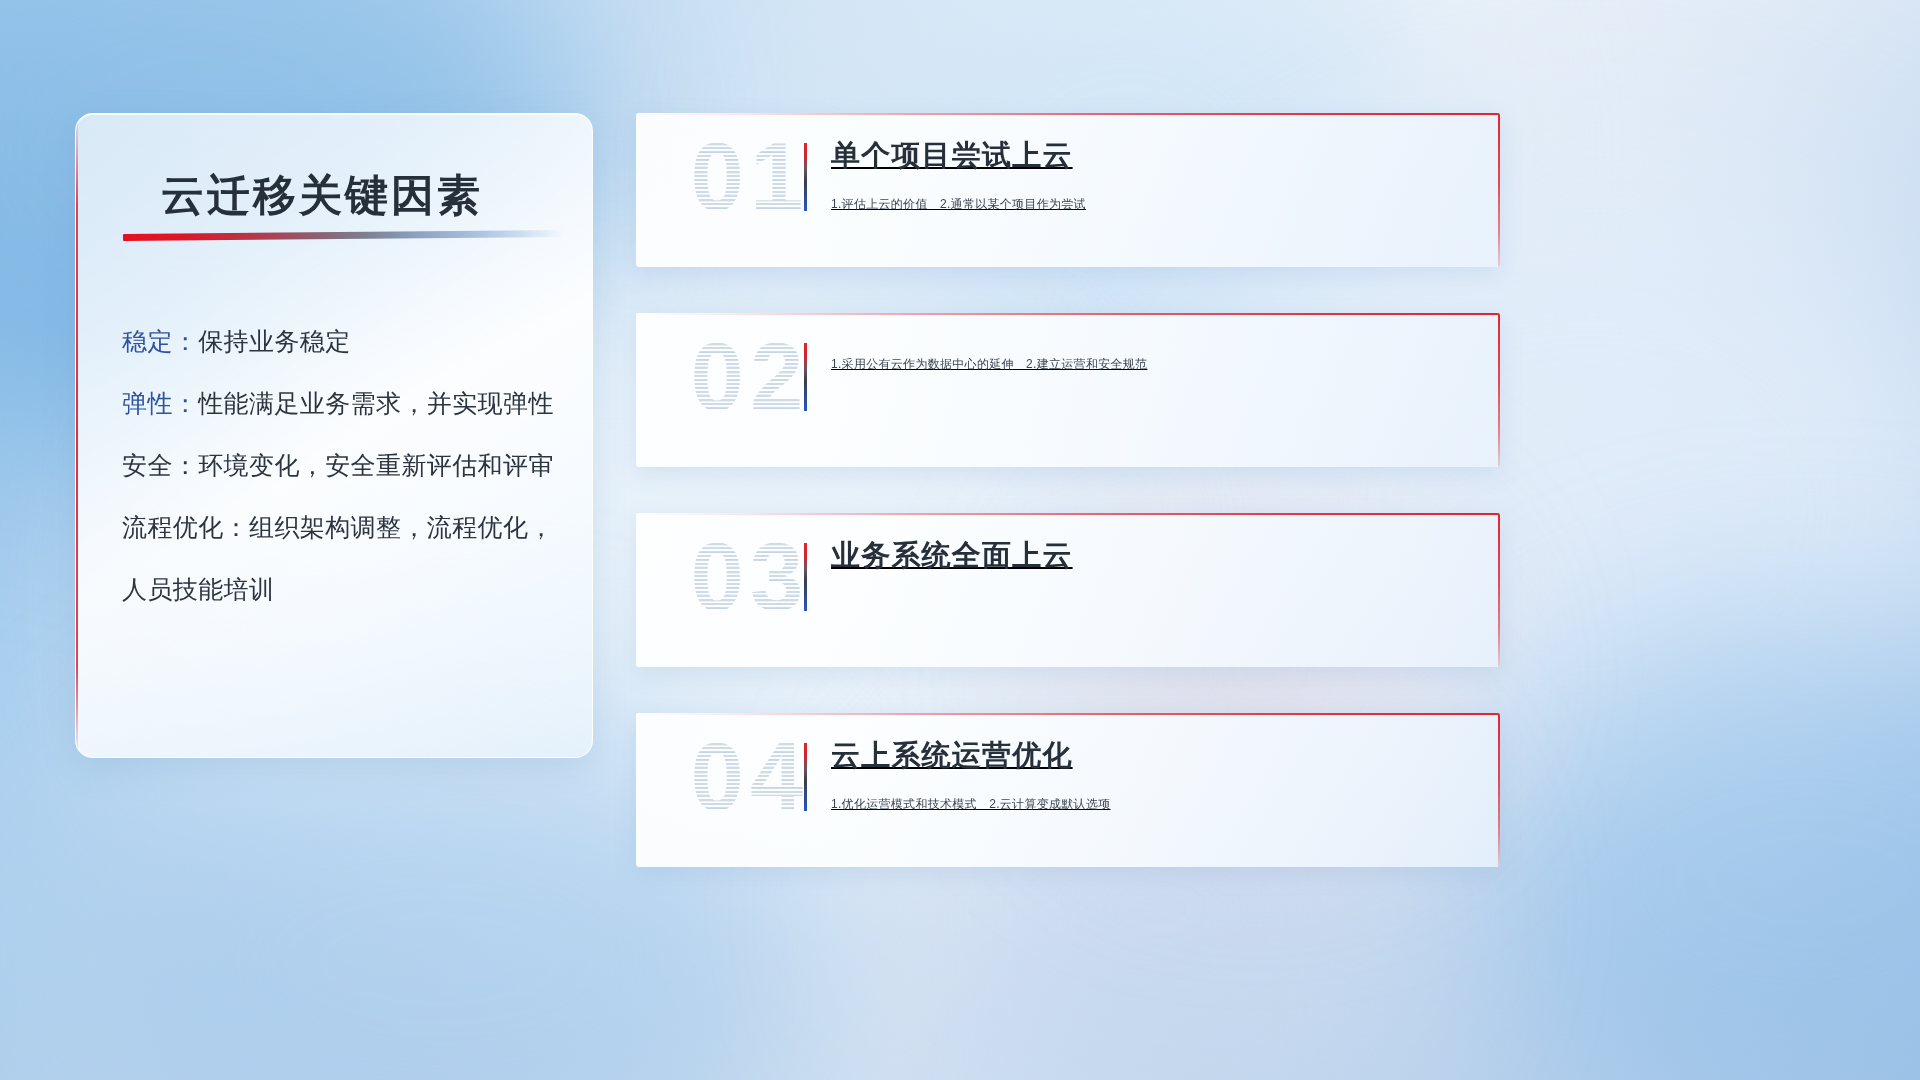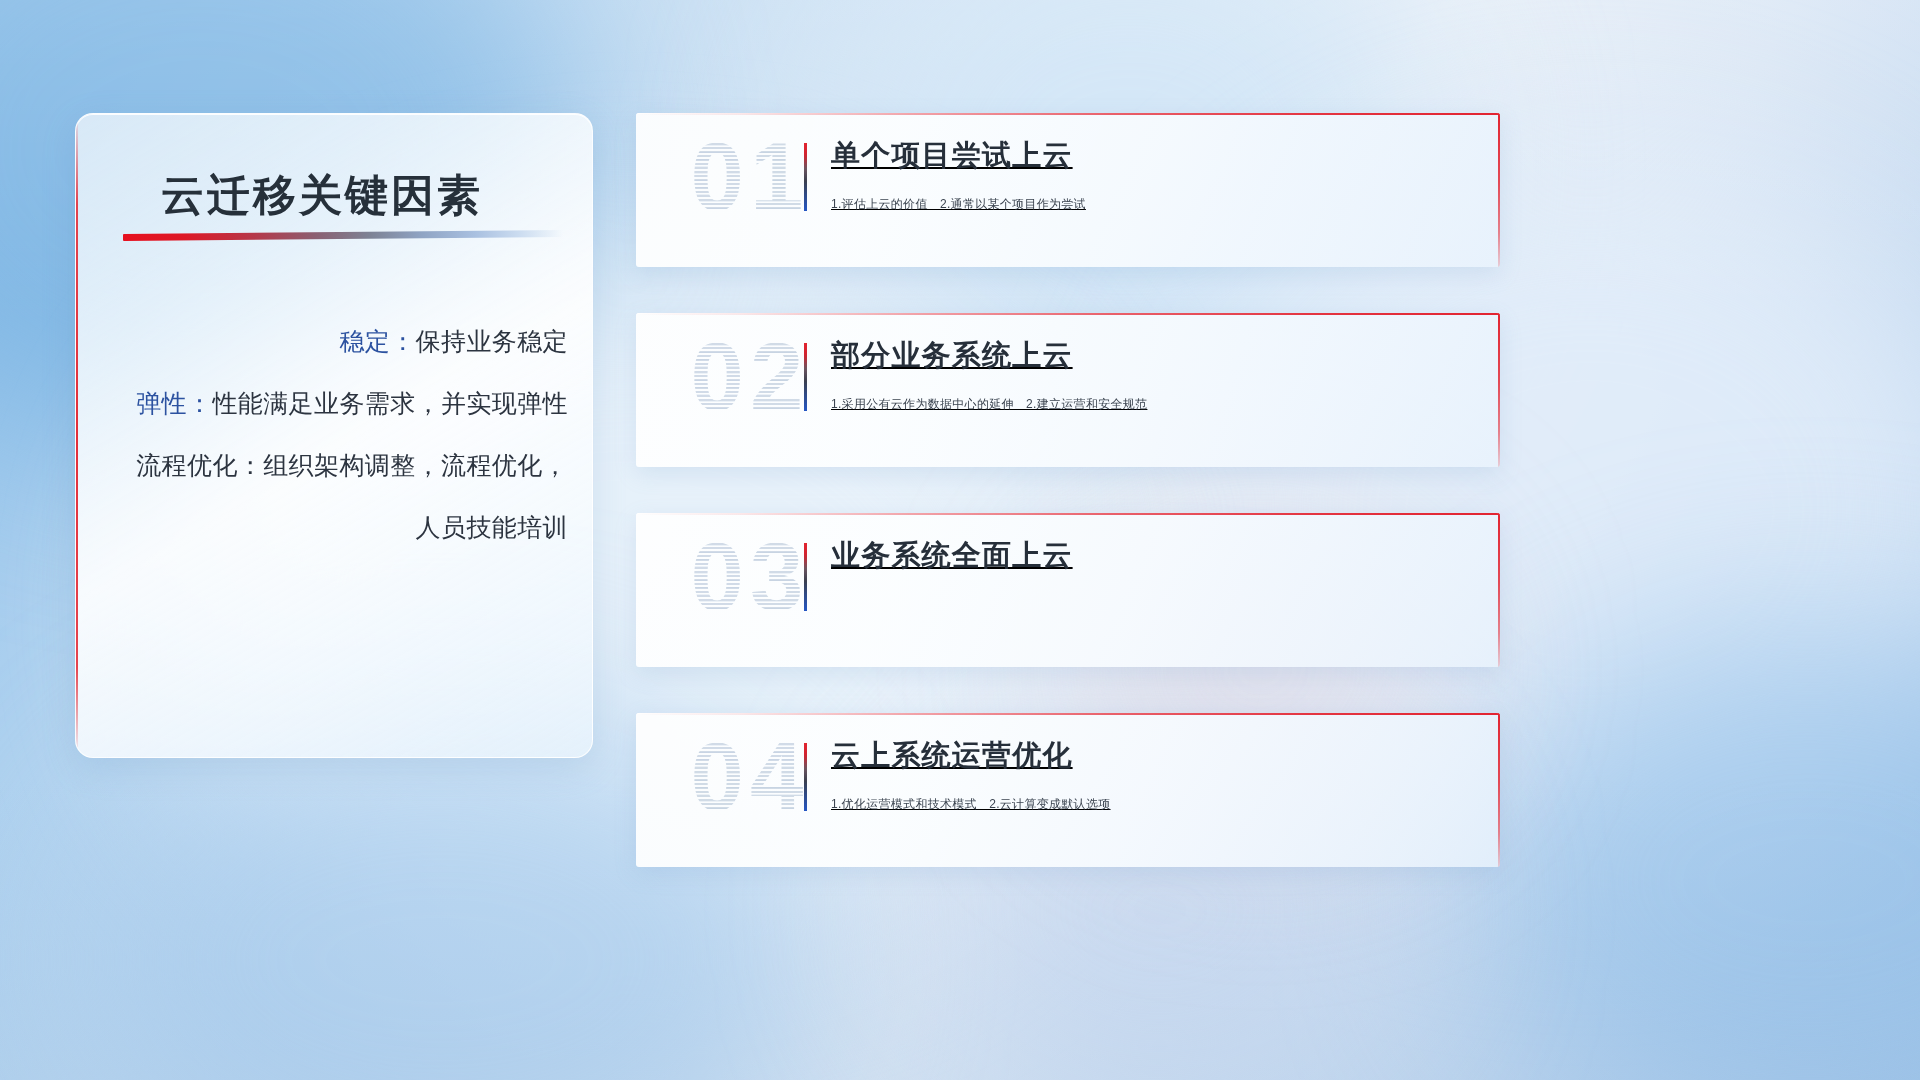--- a/index.html
+++ b/index.html
@@ -59,21 +59,20 @@
     background:linear-gradient(150deg,
         rgba(255,255,255,0.66) 0%,
         rgba(250,253,255,0.80) 26%,
         rgba(255,255,255,0.90) 52%,
         rgba(246,251,255,0.80) 78%,
         rgba(238,247,254,0.70) 100%);
     border:1px solid rgba(255,255,255,0.85);
     box-shadow:0 10px 34px rgba(105,150,195,0.20),
                inset 0 1px 0 rgba(255,255,255,0.9);
     overflow:hidden;
-    text-align:right;
   }
   #left-panel-accent {
     position:absolute; left:0; top:0; bottom:0; width:2px;
     background:linear-gradient(180deg,
       rgba(226,36,49,0.0) 0%,
       rgba(226,36,49,0.85) 14%,
       rgba(226,36,49,0.95) 50%,
       rgba(226,36,49,0.85) 86%,
       rgba(226,36,49,0.0) 100%);
   }
@@ -201,20 +200,23 @@
     <div id="panel-list">
 
       <div class="panel-row">
         <span class="row-label blue">稳定：</span><span>保持业务稳定</span>
       </div>
 
       <div class="panel-row">
         <span class="row-label blue">弹性：</span><span>性能满足业务需求，并实现弹性</span>
       </div>
 
+      <div class="panel-row">
+        <span class="row-label">安全：</span><span>环境变化，安全重新评估和评审</span>
+      </div>
 
 
       <div class="panel-row">
         <span class="row-label">流程优化：</span><span>组织架构调整，流程优化，</span>
       </div>
 
       <div class="panel-row">
         <span class="row-label"></span><span>人员技能培训</span>
       </div>
 
@@ -235,21 +237,20 @@
       </div>
     </article>
 
     <article class="card">
       <div class="card-topline"></div>
       <div class="card-rightline"></div>
       <div class="card-num-ghost">02</div>
       <div class="card-num">02</div>
       <div class="card-divider"></div>
       <div class="card-body">
-        <div class="card-title">部分业务系统上云</div>
         <div class="card-desc">1.采用公有云作为数据中心的延伸　2.建立运营和安全规范</div>
       </div>
     </article>
 
     <article class="card">
       <div class="card-topline"></div>
       <div class="card-rightline"></div>
       <div class="card-num-ghost">03</div>
       <div class="card-num">03</div>
       <div class="card-divider"></div>

